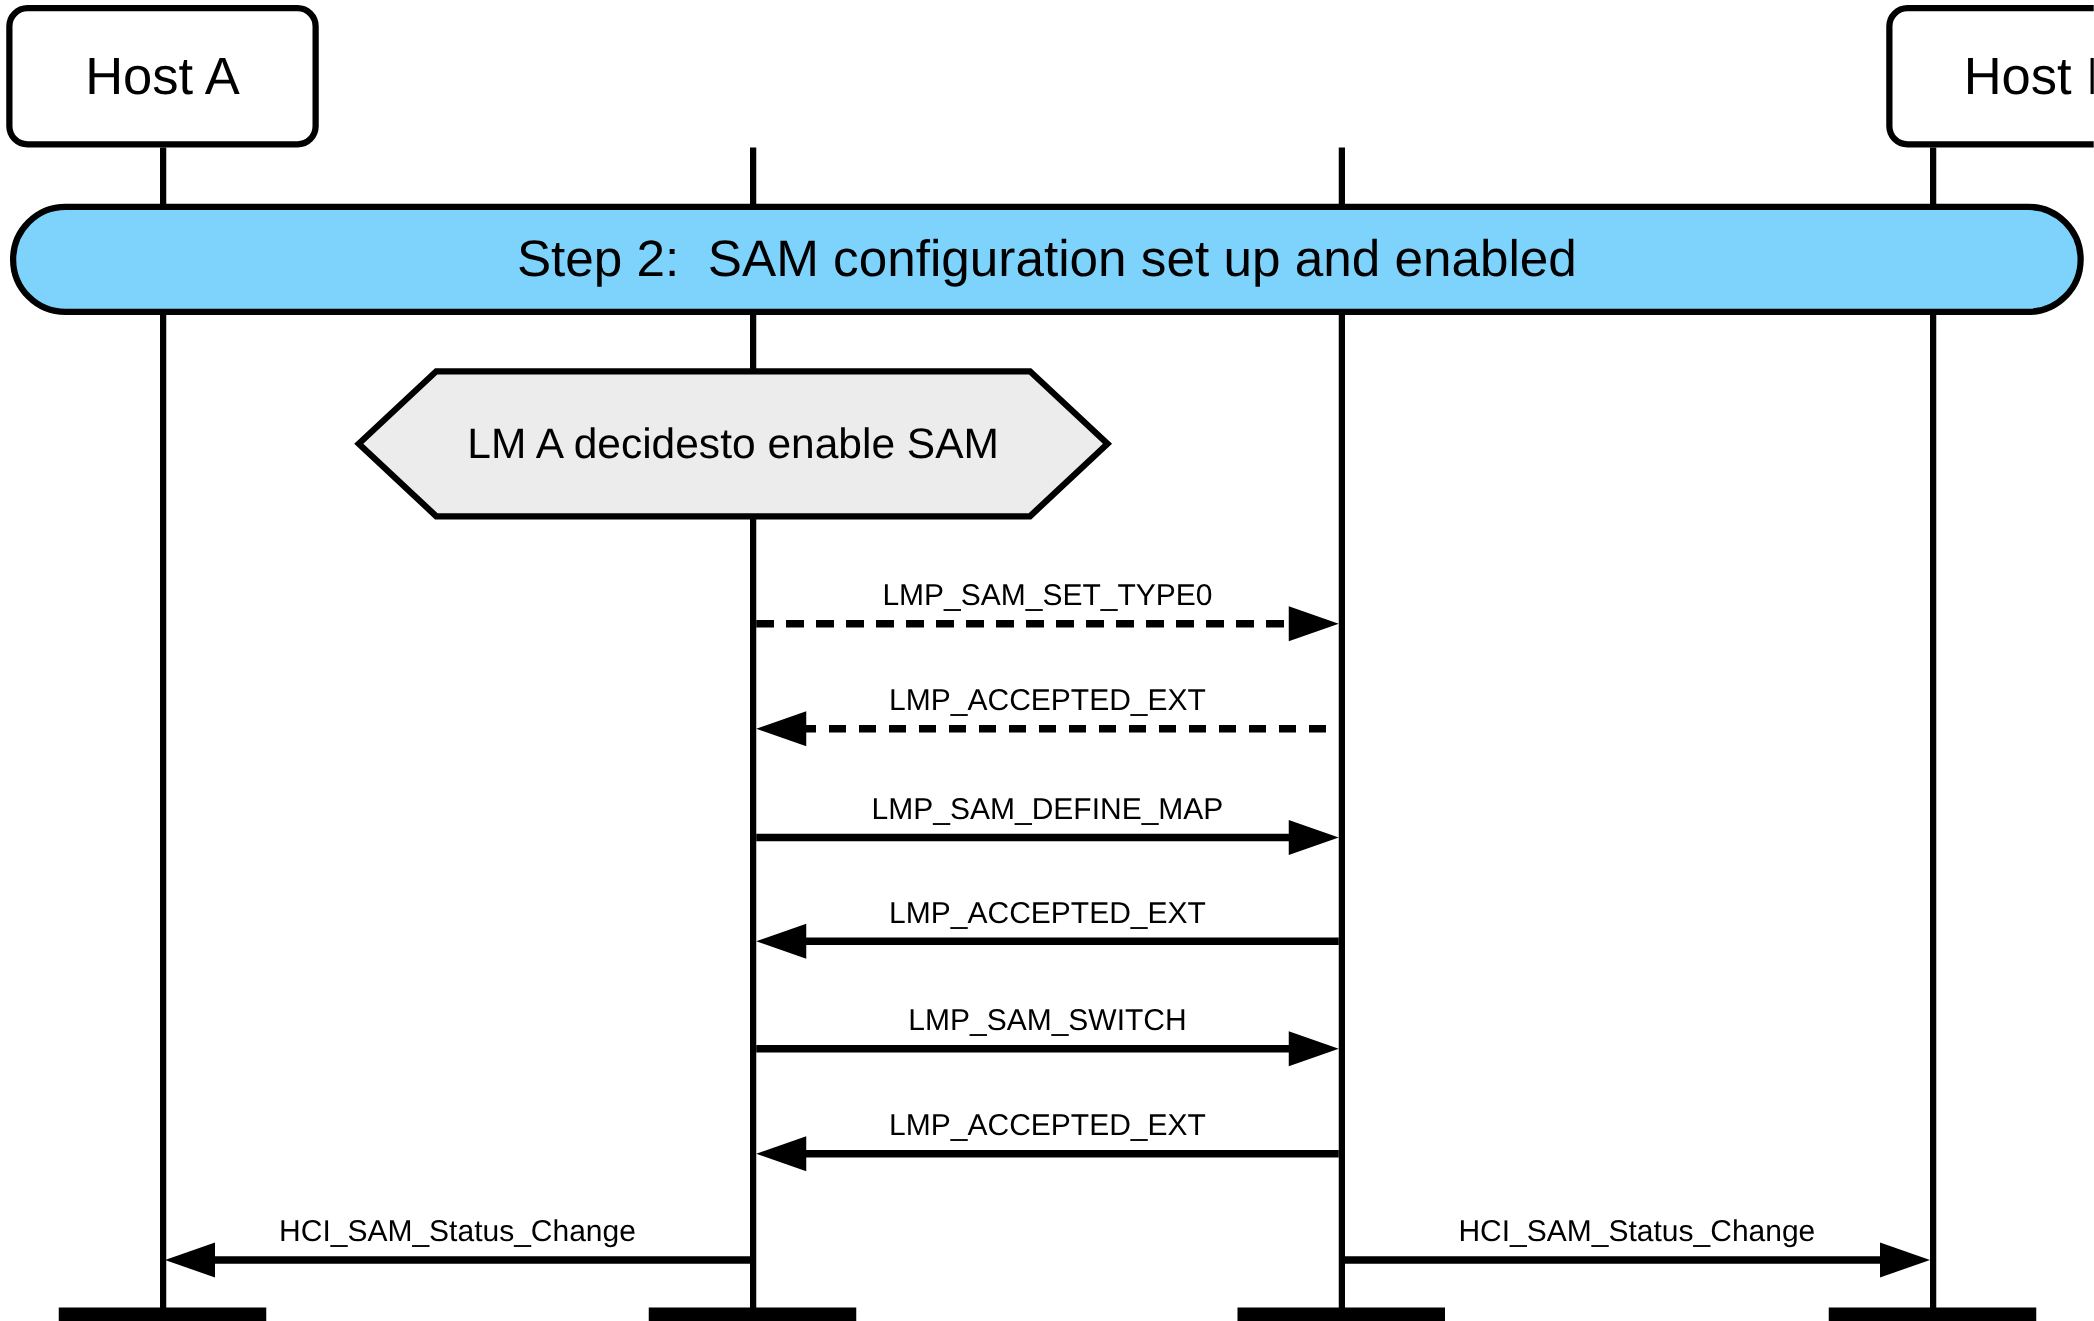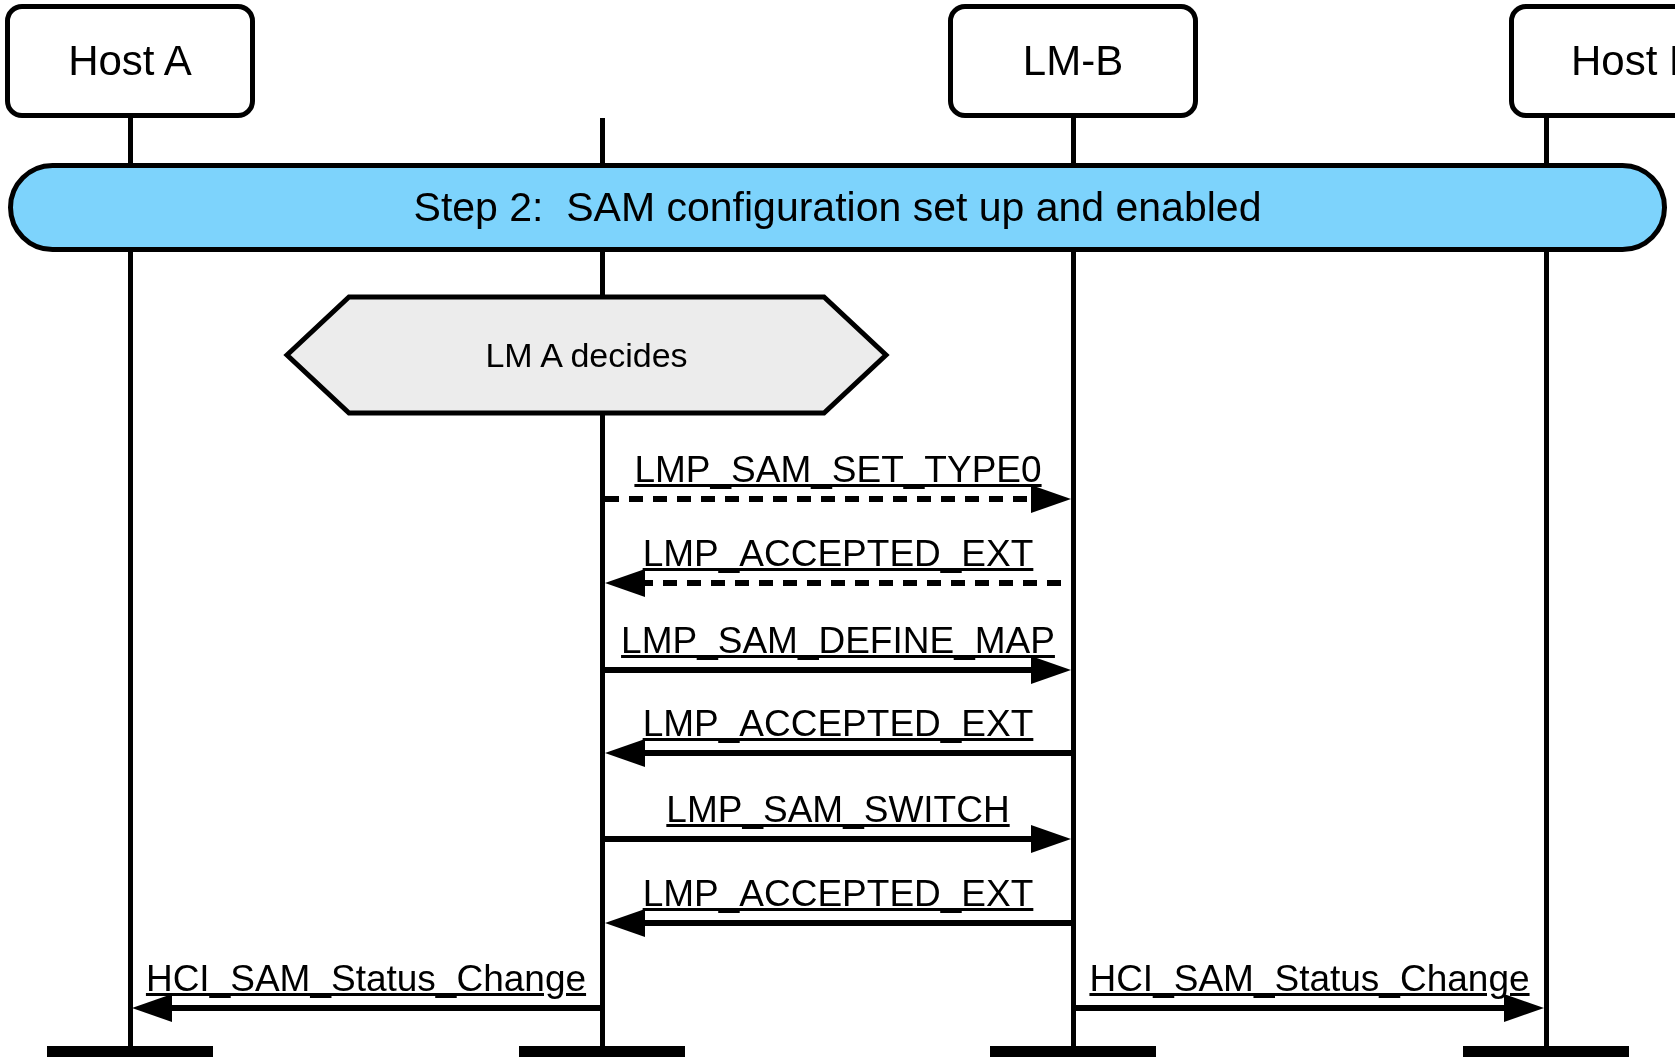--- a/index.html
+++ b/index.html
@@ -25,21 +25,21 @@
 
   
   .hex{position:absolute;left:283px;top:293px;width:607px;height:124px;z-index:2;}
   .hex svg{position:absolute;left:0;top:0;}
   .hex-text{position:absolute;left:0;top:0;width:100%;height:100%;display:flex;
             flex-direction:row;align-items:center;justify-content:center;
             font-size:34px;line-height:43px;}
 
   
   .msg{position:absolute;height:0;z-index:3;}
-  .msg-label{position:absolute;left:0;right:0;bottom:8px;text-align:center;font-size:37px;text-decoration:underline;}
+  .msg-label{position:absolute;left:0;right:0;bottom:8px;text-align:center;font-size:24px;}
   .msg-line{position:absolute;left:0;right:0;top:-3px;height:6px;background:#000;}
   .dashed .msg-line{background:repeating-linear-gradient(90deg,#000 0 14px,transparent 14px 24px);}
   .right .msg-line{right:34px;}
   .left  .msg-line{left:34px;}
   .msg-arrow{position:absolute;width:0;height:0;top:-14px;
              border-top:14px solid transparent;border-bottom:14px solid transparent;}
   .right .msg-arrow{right:0;border-left:40px solid #000;}
   .left  .msg-arrow{left:0;border-right:40px solid #000;}
 
   .m1{left:605px;top:499px;width:466px;}
@@ -61,37 +61,35 @@
 <div class="stage">
 
   <div class="lifeline ll-hosta"></div>
   <div class="lifeline ll-lma"></div>
   <div class="lifeline ll-lmb"></div>
   <div class="lifeline ll-hostb"></div>
 
   <div class="actor a-hosta">
     <span>Host A</span>
   </div>
-  <div class="actor a-lmb">
-    <span>LM-B</span>
-  </div>
   <div class="actor a-hostb">
     <span>Host B</span>
   </div>
 
   <div class="banner">
     <span class="banner-text">Step 2:  SAM configuration set up and enabled</span>
   </div>
 
   <div class="hex">
     <svg width="607" height="124" viewBox="0 0 607 124">
       <polygon points="4,62 66,4 541,4 603,62 541,120 66,120" fill="#ececec" stroke="#000000" stroke-width="5"></polygon>
     </svg>
     <div class="hex-text">
       <span>LM A decides</span>
+      <span>to enable SAM</span>
     </div>
   </div>
 
   <div class="msg right dashed m1">
     <div class="msg-label">LMP_SAM_SET_TYPE0</div>
     <div class="msg-line"></div>
     <div class="msg-arrow"></div>
   </div>
 
   <div class="msg left dashed m2">

